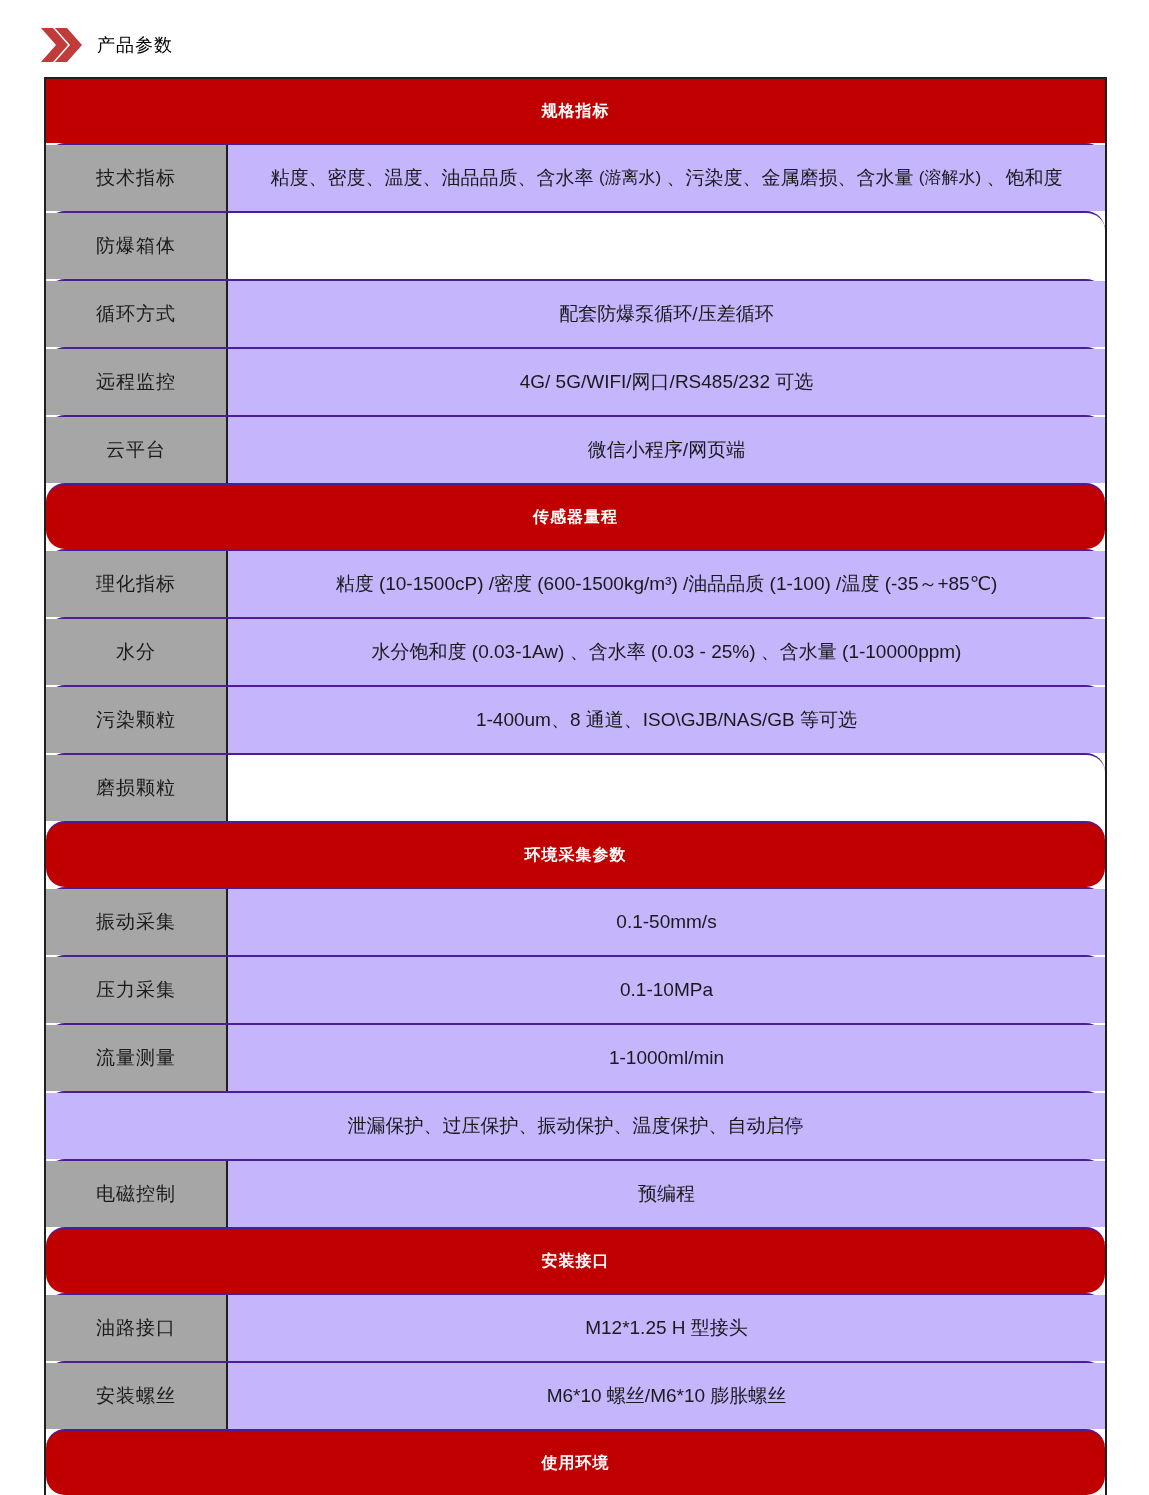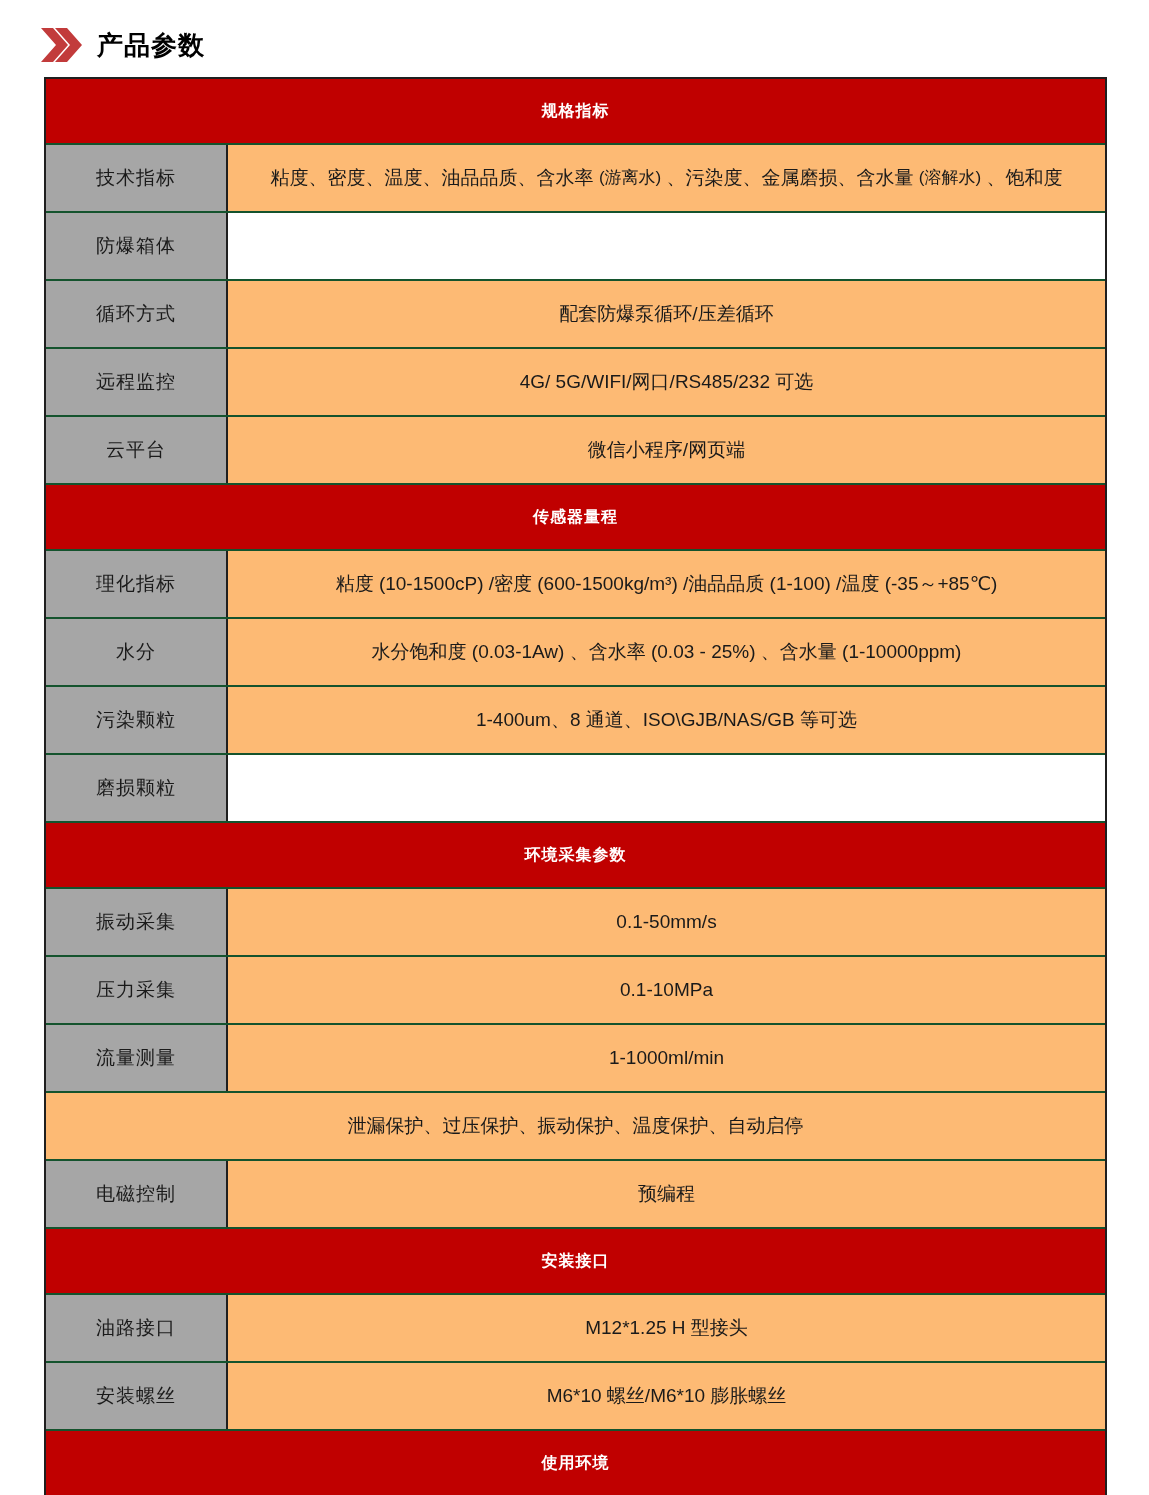--- a/index.html
+++ b/index.html
@@ -17,22 +17,22 @@
   .title-bar {
     display: flex;
     align-items: center;
     gap: 15px;
     margin: 26px 0 13px 40px;
     height: 38px;
   }
   .chevron-icon { display: flex; align-items: center; }
   .chevron-icon svg { display: block; }
   .page-title {
-    font-size: 26px;
-    font-weight: bold;
+    font-size: 18px;
+    font-weight: normal;
     color: #000000;
     letter-spacing: 1px;
   }
   .spec-table {
     margin-left: 44px;
     width: 1063px;
     box-sizing: border-box;
     border: 2px solid #1f1f1f;
     border-bottom: none;
   }
@@ -43,21 +43,22 @@
     align-items: center;
     justify-content: center;
     color: #ffffff;
     font-size: 16px;
     font-weight: bold;
     letter-spacing: 1px;
   }
   .sec-header + .row,
   .row + .sec-header,
   .row + .row {
-    border-top: 2px solid #14532d;
+    border-top: 2px solid #4c1d95;
+    border-radius: 19px;
   }
   .row { display: flex; }
   .cell {
     box-sizing: border-box;
     min-height: 66px;
     display: flex;
     align-items: center;
     justify-content: center;
     font-size: 19px;
     color: #1a1a1a;
@@ -66,21 +67,21 @@
   }
   .cell.label {
     width: 182px;
     flex: none;
     background: #a6a6a6;
     border-right: 2px solid #1f1f1f;
     letter-spacing: 1px;
   }
   .cell.value {
     flex: 1;
-    background: #fdba74;
+    background: #c4b5fd;
     padding: 8px 4px;
     flex-wrap: wrap;
   }
   .cell.value .seg { white-space: pre-wrap; }
   .cell.value .seg.small { font-size: 17px; align-self: center; }
 </style>
 </head>
 <body>
 
 <div class="title-bar">

